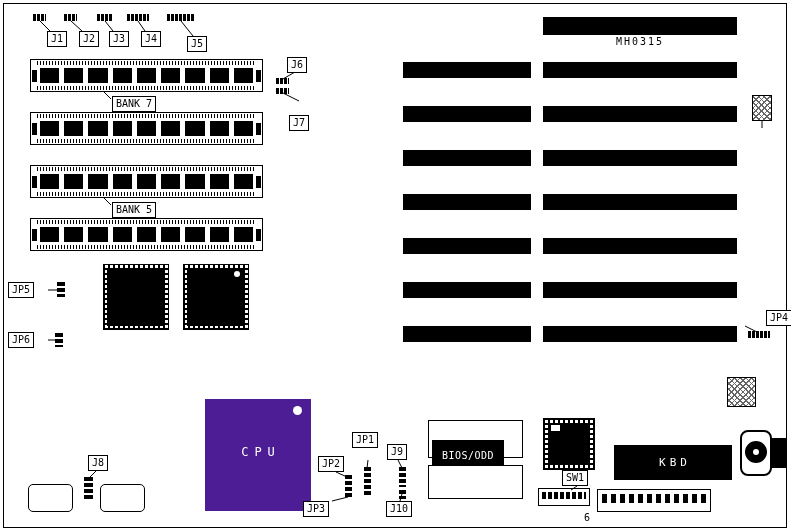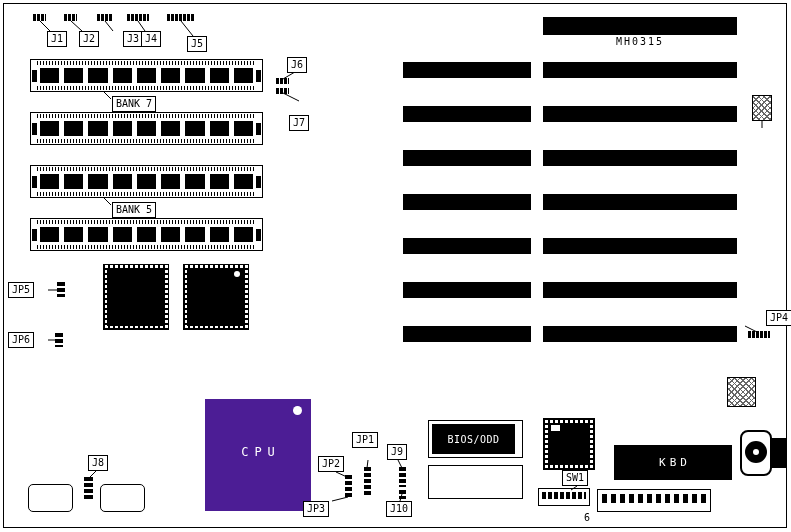--- a/index.html
+++ b/index.html
@@ -204,40 +204,40 @@
   <div class="hdr-v" style="left:84px;top:477px;width:9px;height:24px"></div>
   <div class="socket" style="left:28px;top:484px;width:45px;height:28px"></div>
   <div class="socket" style="left:100px;top:484px;width:45px;height:28px"></div>
 
   <div class="hdr-v" style="left:345px;top:475px;width:7px;height:22px"></div>
   <div class="hdr-v" style="left:364px;top:467px;width:7px;height:30px"></div>
   <div class="hdr-v" style="left:399px;top:467px;width:7px;height:20px"></div>
   <div class="hdr-v" style="left:399px;top:490px;width:7px;height:9px"></div>
 
   <div class="outline" style="left:428px;top:420px;width:95px;height:38px"></div>
-  <div class="blackchip" style="left:432px;top:424px;width:83px;height:30px">BIOS/ODD</div>
+  <div class="blackchip" style="left:432px;top:440px;width:72px;height:30px">BIOS/ODD</div>
   <div class="outline" style="left:428px;top:465px;width:95px;height:34px"></div>
 
   <div class="plcc">
     <div class="die" style="left:5px;top:5px;right:5px;bottom:5px"></div>
     <div class="plcc-notch"></div>
   </div>
   <div class="dipsw"></div>
 
   <div class="blackchip kbd">KBD</div>
   <div class="powercon"></div>
 
   <div class="din">
     <div class="ring"></div>
   </div>
   <div class="edgebar"></div>
 
   <div class="tag" style="left:47px;top:31px">J1</div>
   <div class="tag" style="left:79px;top:31px">J2</div>
-  <div class="tag" style="left:123px;top:31px">J3</div>
+  <div class="tag" style="left:109px;top:31px">J3</div>
   <div class="tag" style="left:141px;top:31px">J4</div>
   <div class="tag" style="left:187px;top:36px">J5</div>
   <div class="tag" style="left:287px;top:57px">J6</div>
   <div class="tag" style="left:289px;top:115px">J7</div>
   <div class="tag" style="left:112px;top:96px">BANK 7</div>
   <div class="tag" style="left:112px;top:202px">BANK 5</div>
   <div class="tag" style="left:8px;top:282px">JP5</div>
   <div class="tag" style="left:8px;top:332px">JP6</div>
   <div class="tag" style="left:766px;top:310px">JP4</div>
   <div class="tag" style="left:88px;top:455px">J8</div>

